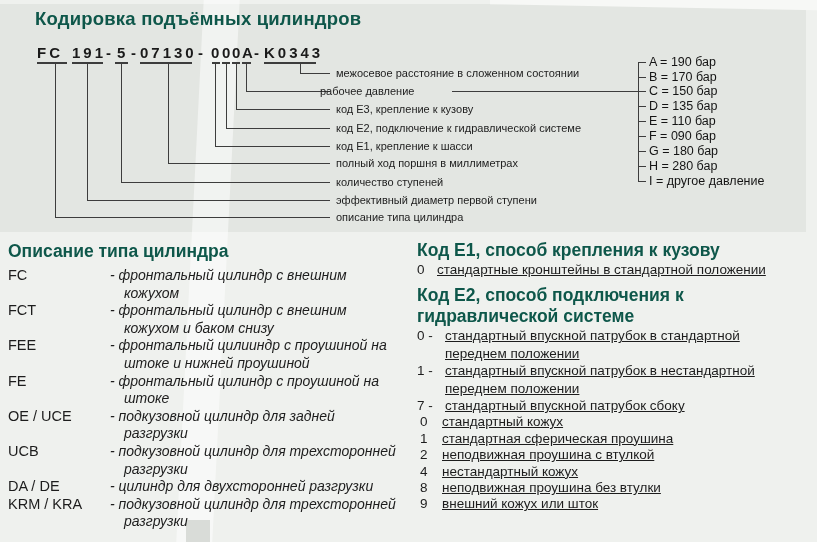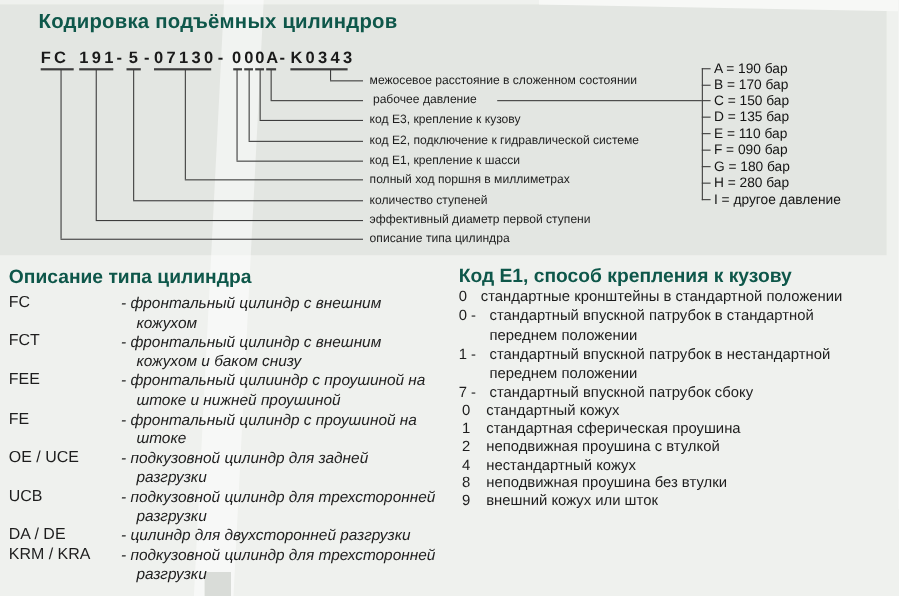--- a/index.html
+++ b/index.html
@@ -55,21 +55,21 @@
 
   .col-right{position:absolute;left:417px;top:239px;width:398px;}
   .h2-e1{line-height:22px;}
   .h2-e2{margin-top:7px;line-height:21px;}
   .h2-e3{margin-top:6px;margin-bottom:4px;line-height:22px;}
   .citem{display:flex;font-size:13.5px;line-height:17.4px;}
   .citem.small{line-height:16.4px;}
   .cnum1{width:20px;flex:none;}
   .cnum2{width:28px;flex:none;}
   .cnum3{width:25px;flex:none;padding-left:3px;box-sizing:border-box;}
-  .cdesc{white-space:pre-line;}
+  .cdesc{white-space:pre-line;text-decoration:underline;}
 </style>
 </head>
 <body>
 
 <div class="canvas">
 
   <div class="panel"></div>
   <div class="wm-band"></div>
   <div class="wm-block"></div>
   <div class="top-wedge"></div>
@@ -115,21 +115,21 @@
   <div class="ln hln" style="left:246px;top:91px;width:84px"></div>
   <div class="ln hln" style="left:236px;top:109px;width:94px"></div>
   <div class="ln hln" style="left:226px;top:128px;width:104px"></div>
   <div class="ln hln" style="left:215px;top:146px;width:115px"></div>
   <div class="ln hln" style="left:168px;top:163px;width:162px"></div>
   <div class="ln hln" style="left:121px;top:182px;width:209px"></div>
   <div class="ln hln" style="left:87px;top:200px;width:243px"></div>
   <div class="ln hln" style="left:55px;top:217px;width:275px"></div>
 
   <span class="dlabel" style="left:336px;top:67px">межосевое расстояние в сложенном состоянии</span>
-  <span class="dlabel" style="left:339px;top:85px">рабочее давление</span>
+  <span class="dlabel" style="left:320px;top:85px">рабочее давление</span>
   <span class="dlabel" style="left:336px;top:103px">код E3, крепление к кузову</span>
   <span class="dlabel" style="left:336px;top:122px">код E2, подключение к гидравлической системе</span>
   <span class="dlabel" style="left:336px;top:140px">код E1, крепление к шасси</span>
   <span class="dlabel" style="left:336px;top:157px">полный ход поршня в миллиметрах</span>
   <span class="dlabel" style="left:336px;top:176px">количество ступеней</span>
   <span class="dlabel" style="left:336px;top:194px">эффективный диаметр первой ступени</span>
   <span class="dlabel" style="left:336px;top:211px">описание типа цилиндра</span>
 
   <div class="ln hln" style="left:452px;top:91px;width:186px"></div>
   <div class="ln vln" style="left:638px;top:62px;height:120px"></div>
@@ -196,20 +196,22 @@
     </div>
   </div>
 
   <div class="col-right">
     <h2 class="h2 h2-e1">Код E1, способ крепления к кузову</h2>
     <div class="citem">
       <span class="cnum1">0</span>
       <span class="cdesc">стандартные кронштейны в стандартной положении</span>
     </div>
 
+    <h2 class="h2 h2-e2 pre">Код E2, способ подключения к
+гидравлической системе</h2>
     <div class="citem">
       <span class="cnum2">0 -</span>
       <span class="cdesc">стандартный впускной патрубок в стандартной
 переднем положении</span>
     </div>
     <div class="citem">
       <span class="cnum2">1 -</span>
       <span class="cdesc">стандартный впускной патрубок в нестандартной
 переднем положении</span>
     </div>

